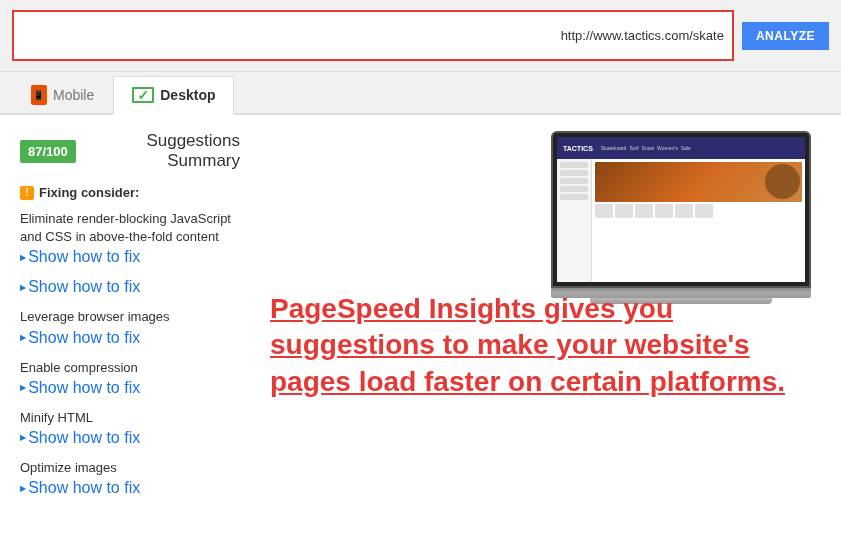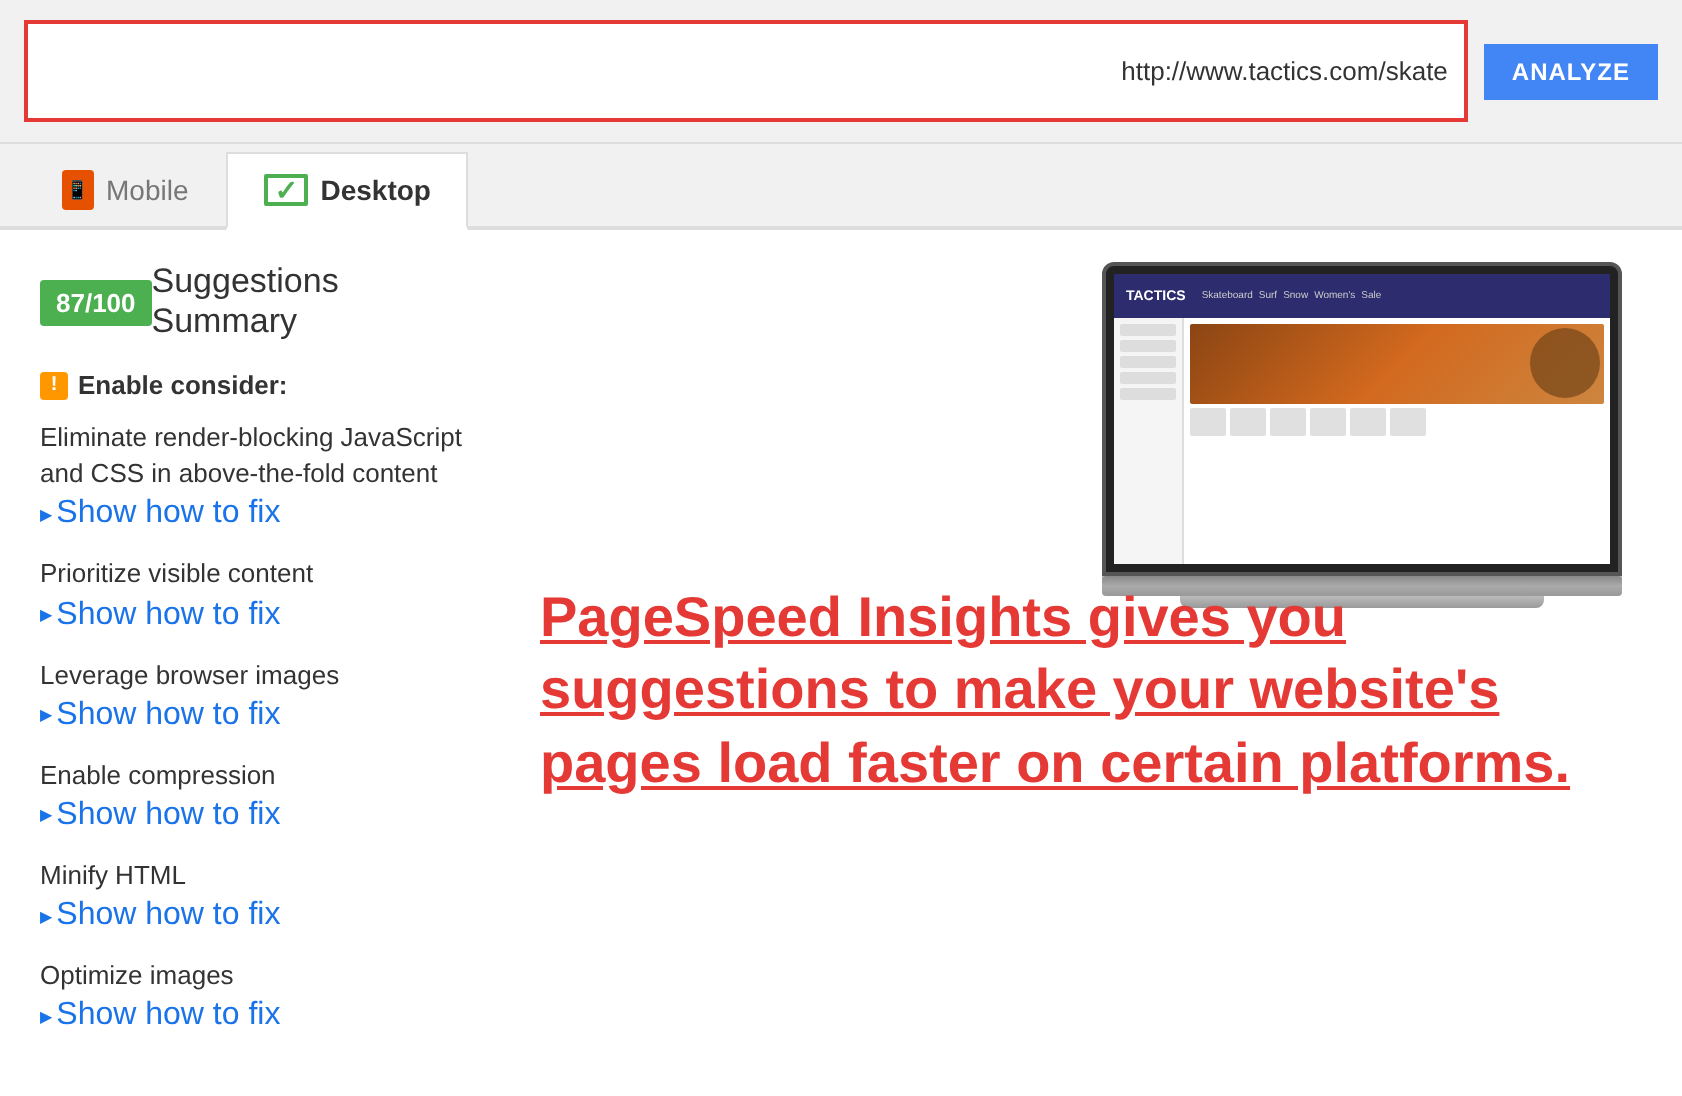--- a/index.html
+++ b/index.html
@@ -114,20 +114,21 @@
       color: #fff;
       font-weight: bold;
       font-size: 13px;
       padding: 4px 8px;
       border-radius: 2px;
     }
     .summary-title {
       font-size: 17px;
       color: #333;
       font-weight: normal;
+      text-align: right;
     }
 
     .warning-section {
       margin-bottom: 10px;
     }
     .warning-header {
       display: flex;
       align-items: center;
       gap: 5px;
       font-weight: bold;
@@ -347,31 +348,30 @@
   <div class="left-panel">
 
     <div class="score-section">
       <span class="score-badge">87/100</span>
       <span class="summary-title">Suggestions Summary</span>
     </div>
 
     <div class="warning-section">
       <div class="warning-header">
         <span class="warning-icon">!</span>
-        <span>Enable consider:</span>
+        <span>Fixing consider:</span>
       </div>
     </div>
 
     <div class="suggestion-item">
       <div class="suggestion-text">Eliminate render-blocking JavaScript and CSS in above-the-fold content</div>
       <div class="show-howto">Show how to fix</div>
     </div>
 
     <div class="suggestion-item">
-      <div class="suggestion-text">Prioritize visible content</div>
       <div class="show-howto">Show how to fix</div>
     </div>
 
     <div class="suggestion-item">
       <div class="suggestion-text">Leverage browser images</div>
       <div class="show-howto">Show how to fix</div>
     </div>
 
     <div class="suggestion-item">
       <div class="suggestion-text">Enable compression</div>

